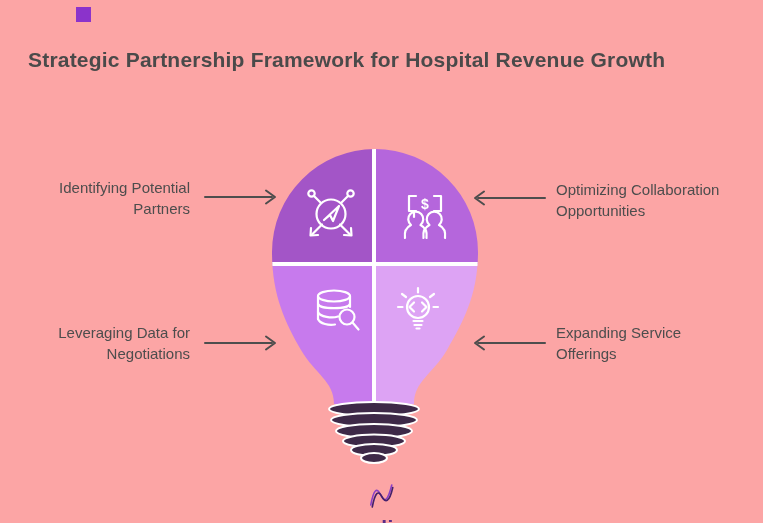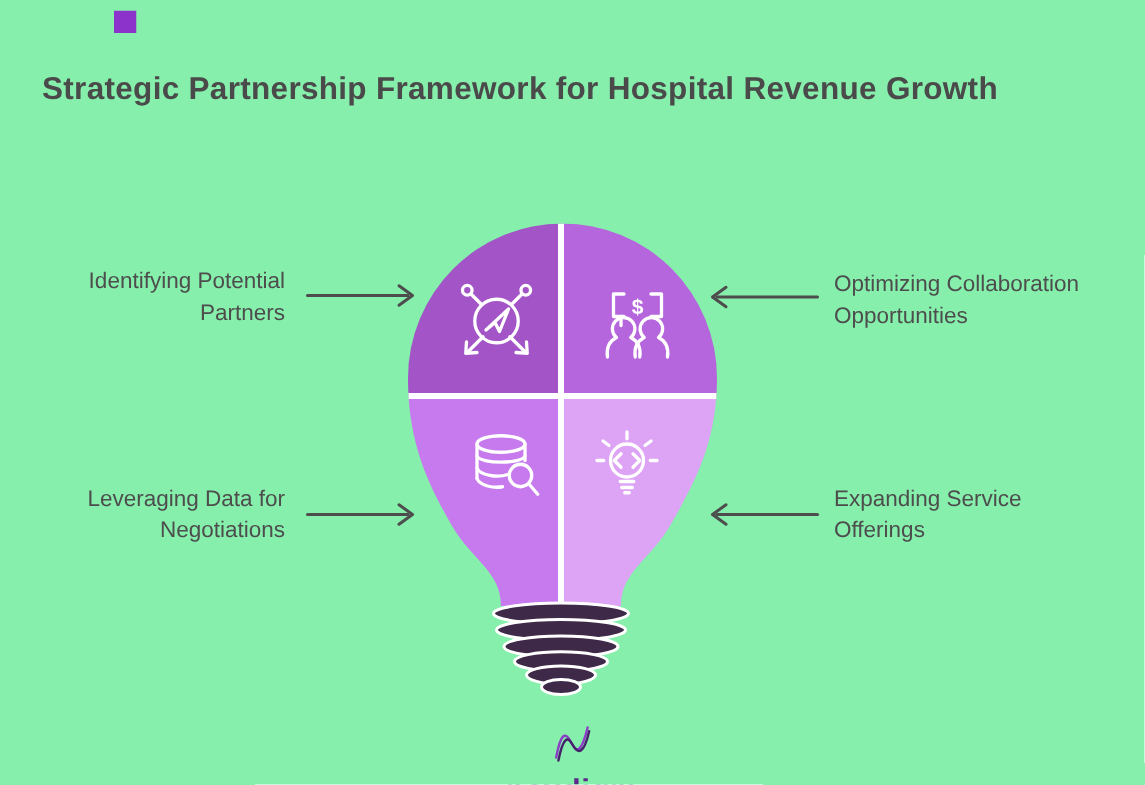--- a/index.html
+++ b/index.html
@@ -1,19 +1,19 @@
 <!DOCTYPE html>
 <html><head>
 <meta charset="utf-8">
 <style>
   html,body{margin:0;padding:0;background:#ffffff;}
   #canvas{
     position:relative;
     width:763px;height:523px;
-    background:#86efac;
+    background:#fca5a5;
     overflow:hidden;
     font-family:"Liberation Sans", sans-serif;
   }
   .title{
     position:absolute;
     left:28px;top:48px;
     width:720px;
     font-size:21px;
     font-weight:700;
     color:#4A4A4A;

